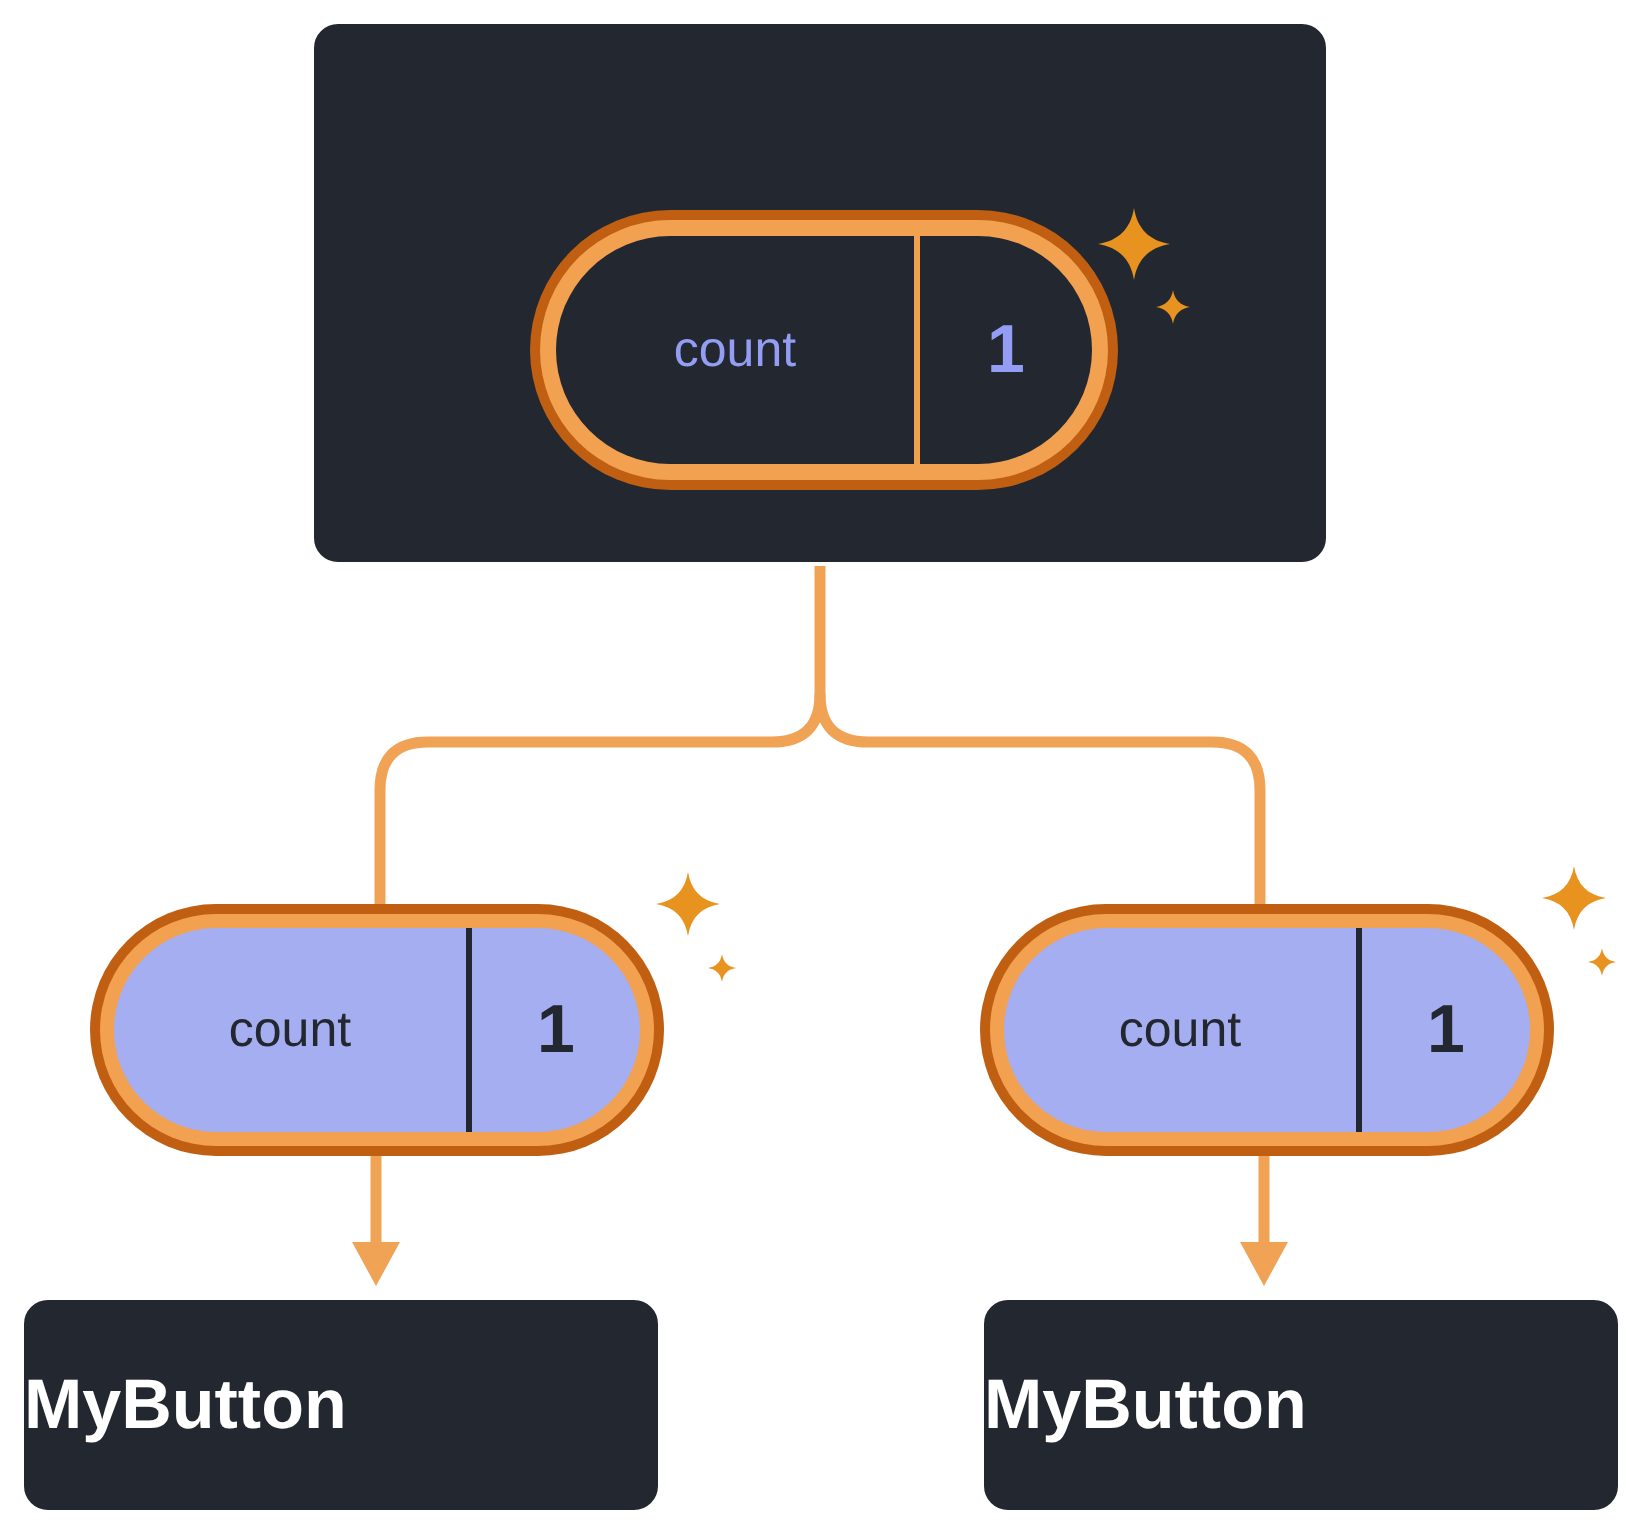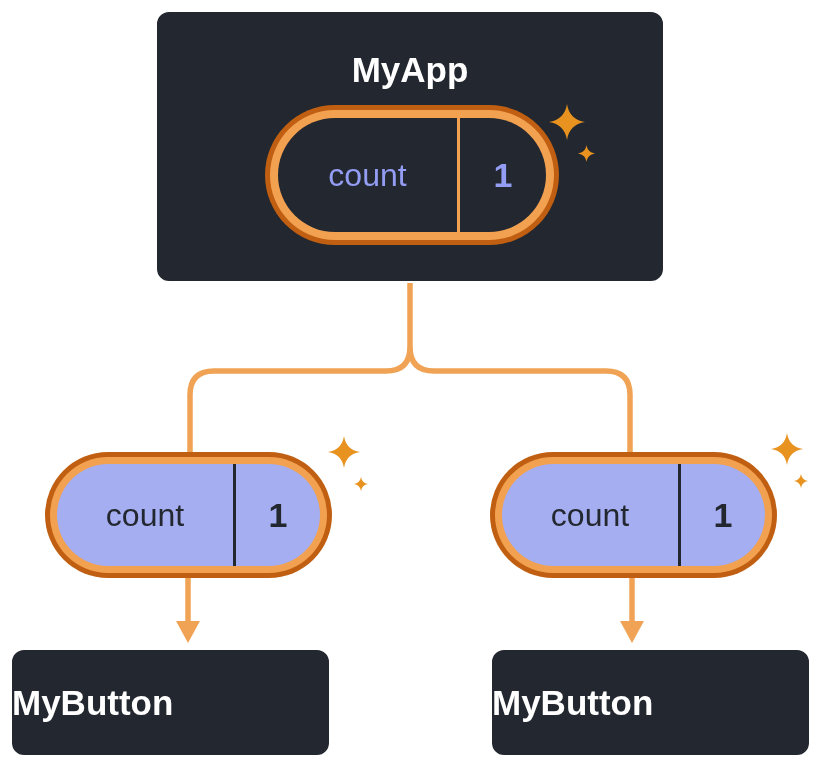--- a/index.html
+++ b/index.html
@@ -58,21 +58,21 @@
     border-radius: 999px;
     width: 100%; height: 100%;
     display: flex; align-items: stretch;
     overflow: hidden;
   }
   .dark-pill  .pill-inner { background: var(--pill-dark-bg, #23272F); }
   .light-pill .pill-inner { background: var(--pill-light-bg, #A5AEF1); }
 
   .pill-name {
     flex: 1; display: flex; align-items: center; justify-content: center;
-    font-size: 32px;
+    font-size: 25px;
   }
   .pill-sep { width: 3px; }
   .pill-value {
     display: flex; align-items: center; justify-content: center;
     font-size: 34px; font-weight: bold;
   }
   .top-pill .pill-value { width: 86px; }
   .left-pill .pill-value, .right-pill .pill-value { width: 84px; }
 
   .dark-pill .pill-name,  .dark-pill .pill-value  { color: var(--lavender-text, #939DF4); }
@@ -105,21 +105,20 @@
       <path class="cpath" d="M188 578 L188 624"></path>
       <polygon class="chead" points="188,643 176,621 200,621"></polygon>
     </g>
     <g>
       <path class="cpath" d="M632 578 L632 624"></path>
       <polygon class="chead" points="632,643 620,621 644,621"></polygon>
     </g>
   </svg>
 
   <div class="component-box root-box">
-    <div class="box-title root-title">MyApp</div>
     <div class="pill dark-pill top-pill">
       <div class="pill-mid">
         <div class="pill-inner">
           <span class="pill-name">count</span>
           <span class="pill-sep"></span>
           <span class="pill-value">1</span>
         </div>
       </div>
     </div>
   </div>

